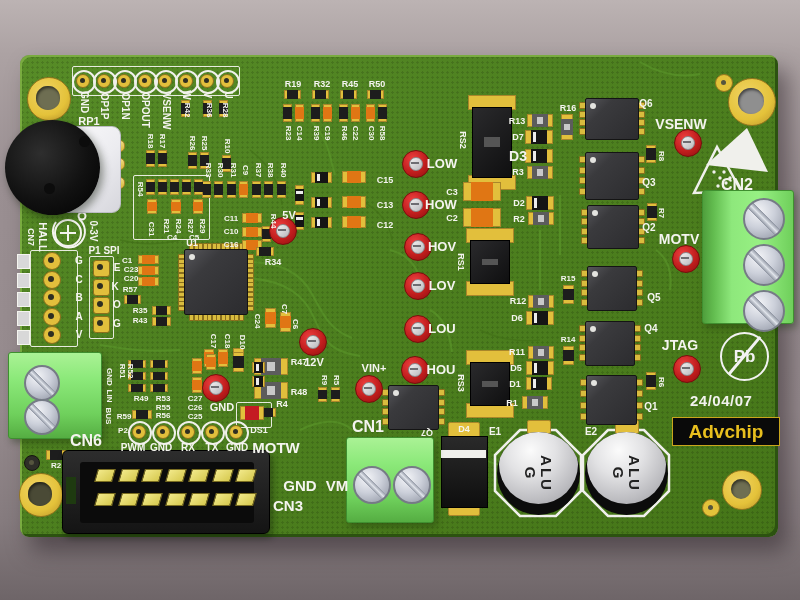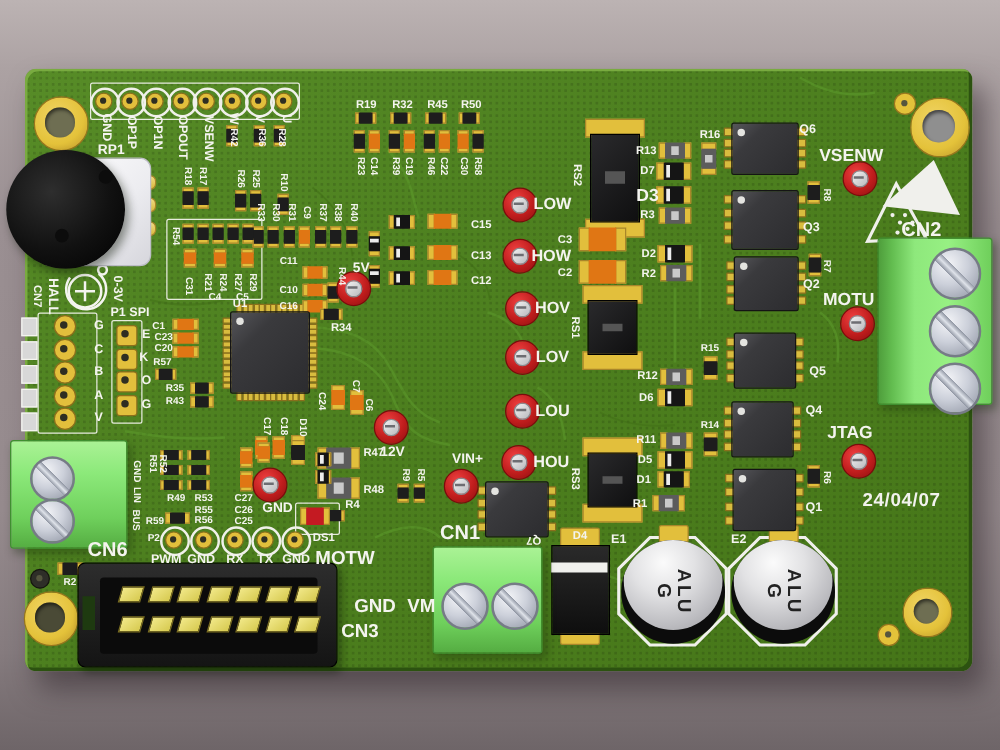--- a/index.html
+++ b/index.html
@@ -111,20 +111,25 @@
         <circle cx="724" cy="172" r="1.7"></circle>
           <circle cx="730" cy="178" r="1.7"></circle>
       </g>
     </g>
 
     <polygon points="581,491 556,516 520,516 495,491 495,455 520,430 556,430 581,455" fill="none" stroke="#f0f0ec" stroke-width="2.5"></polygon>
     <polygon points="669,491 644,516 608,516 583,491 583,455 608,430 644,430 669,455" fill="none" stroke="#f0f0ec" stroke-width="2.5"></polygon>
   </svg>
 
   <div id="datecode">24/04/07</div>
+  <div id="brand">Advchip</div>
+  <div id="pb">
+    <span>Pb</span>
+    <div class="slash"></div>
+  </div>
 
   <div id="pot-body"></div>
   <div class="potpin" style="left:104px;top:140px"></div>
   <div class="potpin" style="left:104px;top:158px"></div>
   <div class="potpin" style="left:104px;top:177px"></div>
   <div id="pot-knob"></div>
   <div class="potdot" style="left:79px;top:136px"></div>
   <div class="potdot" style="left:44px;top:183px"></div>
 
   <div class="term" style="left:8px;top:352px;width:92px;height:85px"></div>
@@ -1009,21 +1014,21 @@
     <div class="lbl" style="position: absolute; left: 377px; top: 84px; font-size: 9px; transform: translate(-50%, -50%);">R50</div>
     <div class="lbl" style="position: absolute; left: 288px; top: 133px; font-size: 8px; transform: translate(-50%, -50%) rotate(90deg);">R23</div>
     <div class="lbl" style="position: absolute; left: 299px; top: 133px; font-size: 8px; transform: translate(-50%, -50%) rotate(90deg);">C14</div>
     <div class="lbl" style="position: absolute; left: 316px; top: 133px; font-size: 8px; transform: translate(-50%, -50%) rotate(90deg);">R39</div>
     <div class="lbl" style="position: absolute; left: 327px; top: 133px; font-size: 8px; transform: translate(-50%, -50%) rotate(90deg);">C19</div>
     <div class="lbl" style="position: absolute; left: 344px; top: 133px; font-size: 8px; transform: translate(-50%, -50%) rotate(90deg);">R46</div>
     <div class="lbl" style="position: absolute; left: 355px; top: 133px; font-size: 8px; transform: translate(-50%, -50%) rotate(90deg);">C22</div>
     <div class="lbl" style="position: absolute; left: 371px; top: 133px; font-size: 8px; transform: translate(-50%, -50%) rotate(90deg);">C30</div>
     <div class="lbl" style="position: absolute; left: 382px; top: 133px; font-size: 8px; transform: translate(-50%, -50%) rotate(90deg);">R58</div>
     <div class="lbl" style="position: absolute; left: 192px; top: 243px; font-size: 9px; transform: translate(-50%, -50%);">U1</div>
-    <div class="lbl" style="position: absolute; left: 231px; top: 209px; font-size: 8px; transform: translate(-50%, -50%);">C11</div>
+    <div class="lbl" style="position: absolute; left: 231px; top: 219px; font-size: 8px; transform: translate(-50%, -50%);">C11</div>
     <div class="lbl" style="position: absolute; left: 231px; top: 232px; font-size: 8px; transform: translate(-50%, -50%);">C10</div>
     <div class="lbl" style="position: absolute; left: 231px; top: 245px; font-size: 8px; transform: translate(-50%, -50%);">C16</div>
     <div class="lbl" style="position: absolute; left: 273px; top: 221px; font-size: 8px; transform: translate(-50%, -50%) rotate(90deg);">R44</div>
     <div class="lbl" style="position: absolute; left: 289px; top: 215px; font-size: 11px; transform: translate(-50%, -50%);">5V</div>
     <div class="lbl" style="position: absolute; left: 273px; top: 262px; font-size: 9px; transform: translate(-50%, -50%);">R34</div>
     <div class="lbl" style="position: absolute; left: 257px; top: 321px; font-size: 8px; transform: translate(-50%, -50%) rotate(90deg);">C24</div>
     <div class="lbl" style="position: absolute; left: 284px; top: 309px; font-size: 8px; transform: translate(-50%, -50%) rotate(90deg);">C7</div>
     <div class="lbl" style="position: absolute; left: 295px; top: 324px; font-size: 8px; transform: translate(-50%, -50%) rotate(90deg);">C6</div>
     <div class="lbl" style="position: absolute; left: 385px; top: 180px; font-size: 9px; transform: translate(-50%, -50%);">C15</div>
     <div class="lbl" style="position: absolute; left: 385px; top: 205px; font-size: 9px; transform: translate(-50%, -50%);">C13</div>
@@ -1099,16 +1104,16 @@
     <div class="lbl" style="position: absolute; left: 649px; top: 228px; font-size: 10px; transform: translate(-50%, -50%);">Q2</div>
     <div class="lbl" style="position: absolute; left: 654px; top: 298px; font-size: 10px; transform: translate(-50%, -50%);">Q5</div>
     <div class="lbl" style="position: absolute; left: 651px; top: 329px; font-size: 10px; transform: translate(-50%, -50%);">Q4</div>
     <div class="lbl" style="position: absolute; left: 651px; top: 407px; font-size: 10px; transform: translate(-50%, -50%);">Q1</div>
     <div class="lbl" style="position: absolute; left: 661px; top: 156px; font-size: 8px; transform: translate(-50%, -50%) rotate(90deg);">R8</div>
     <div class="lbl" style="position: absolute; left: 661px; top: 213px; font-size: 8px; transform: translate(-50%, -50%) rotate(90deg);">R7</div>
     <div class="lbl" style="position: absolute; left: 568px; top: 279px; font-size: 8px; transform: translate(-50%, -50%);">R15</div>
     <div class="lbl" style="position: absolute; left: 568px; top: 340px; font-size: 8px; transform: translate(-50%, -50%);">R14</div>
     <div class="lbl" style="position: absolute; left: 661px; top: 382px; font-size: 8px; transform: translate(-50%, -50%) rotate(90deg);">R6</div>
     <div class="lbl" style="position: absolute; left: 681px; top: 124px; font-size: 14px; transform: translate(-50%, -50%);">VSENW</div>
-    <div class="lbl" style="position: absolute; left: 679px; top: 239px; font-size: 14px; transform: translate(-50%, -50%);">MOTU</div>
+    <div class="lbl" style="position: absolute; left: 679px; top: 239px; font-size: 14px; transform: translate(-50%, -50%);">MOTV</div>
     <div class="lbl" style="position: absolute; left: 680px; top: 345px; font-size: 14px; transform: translate(-50%, -50%);">JTAG</div>
     <div class="lbl" style="position: absolute; left: 737px; top: 185px; font-size: 16px; transform: translate(-50%, -50%);">CN2</div>
   </div>
 
 </body></html>

